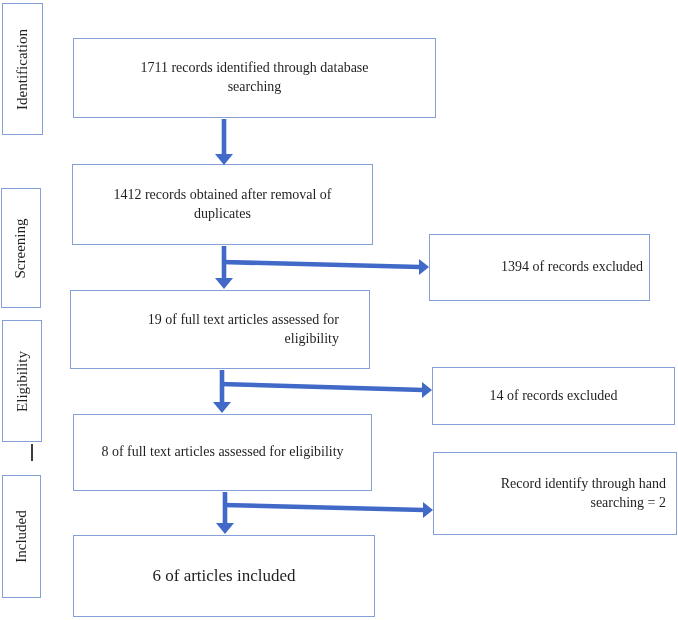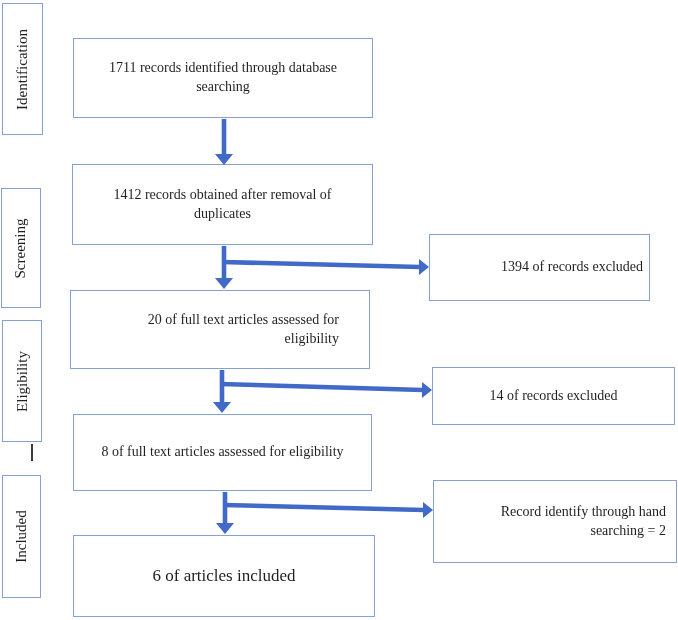--- a/index.html
+++ b/index.html
@@ -69,52 +69,52 @@
   <div class="stage" style="left:1px; top:188px; width:40px; height:120px;">
     <span class="txt">Screening</span>
   </div>
   <div class="stage" style="left:2px; top:320px; width:40px; height:122px;">
     <span class="txt">Eligibility</span>
   </div>
   <div class="stage" style="left:2px; top:475px; width:39px; height:123px;">
     <span class="txt">Included</span>
   </div>
 
-  <div class="box" style="left:73px; top:38px; width:300px; height:80px; padding:8px 20px;">
+  <div class="box" style="left:73px; top:38px; width:363px; height:80px; padding:8px 20px;">
     <span class="txt center">1711 records identified through database
 searching</span>
   </div>
 
   <div class="box" style="left:72px; top:164px; width:301px; height:81px; padding:0 17px;">
     <span class="txt center">1412 records obtained after removal of
 duplicates</span>
   </div>
 
   <div class="box" style="left:70px; top:290px; width:300px; height:79px; padding:0 30px 0 10px;">
-    <span class="txt left-align">20 of full text articles assessed for
+    <span class="txt left-align">19 of full text articles assessed for
 eligibility</span>
   </div>
 
   <div class="box" style="left:73px; top:414px; width:299px; height:77px; padding:0 8px;">
     <span class="txt center">8 of full text articles assessed for eligibility</span>
   </div>
 
   <div class="box big" style="left:73px; top:535px; width:302px; height:82px; padding:0 16px;">
     <span class="txt center">6 of articles included</span>
   </div>
 
   <div class="box" style="left:429px; top:234px; width:221px; height:67px; padding:0 6px 0 9px;">
     <span class="txt left-align">1394 of records excluded</span>
   </div>
 
   <div class="box" style="left:432px; top:367px; width:243px; height:58px; padding:0 6px;">
     <span class="txt center">14 of records excluded</span>
   </div>
 
-  <div class="box" style="left:433px; top:480px; width:244px; height:83px; padding:0 10px;">
+  <div class="box" style="left:433px; top:452px; width:244px; height:83px; padding:0 10px;">
     <span class="txt left-align">Record identify through hand
 searching = 2</span>
   </div>
 
   <svg class="overlay" viewBox="0 0 678 620">
     <g>
       <line class="al" x1="224" y1="119" x2="224" y2="155"></line>
       <polygon class="ah" points="215,154 233,154 224,165"></polygon>
     </g>
 

